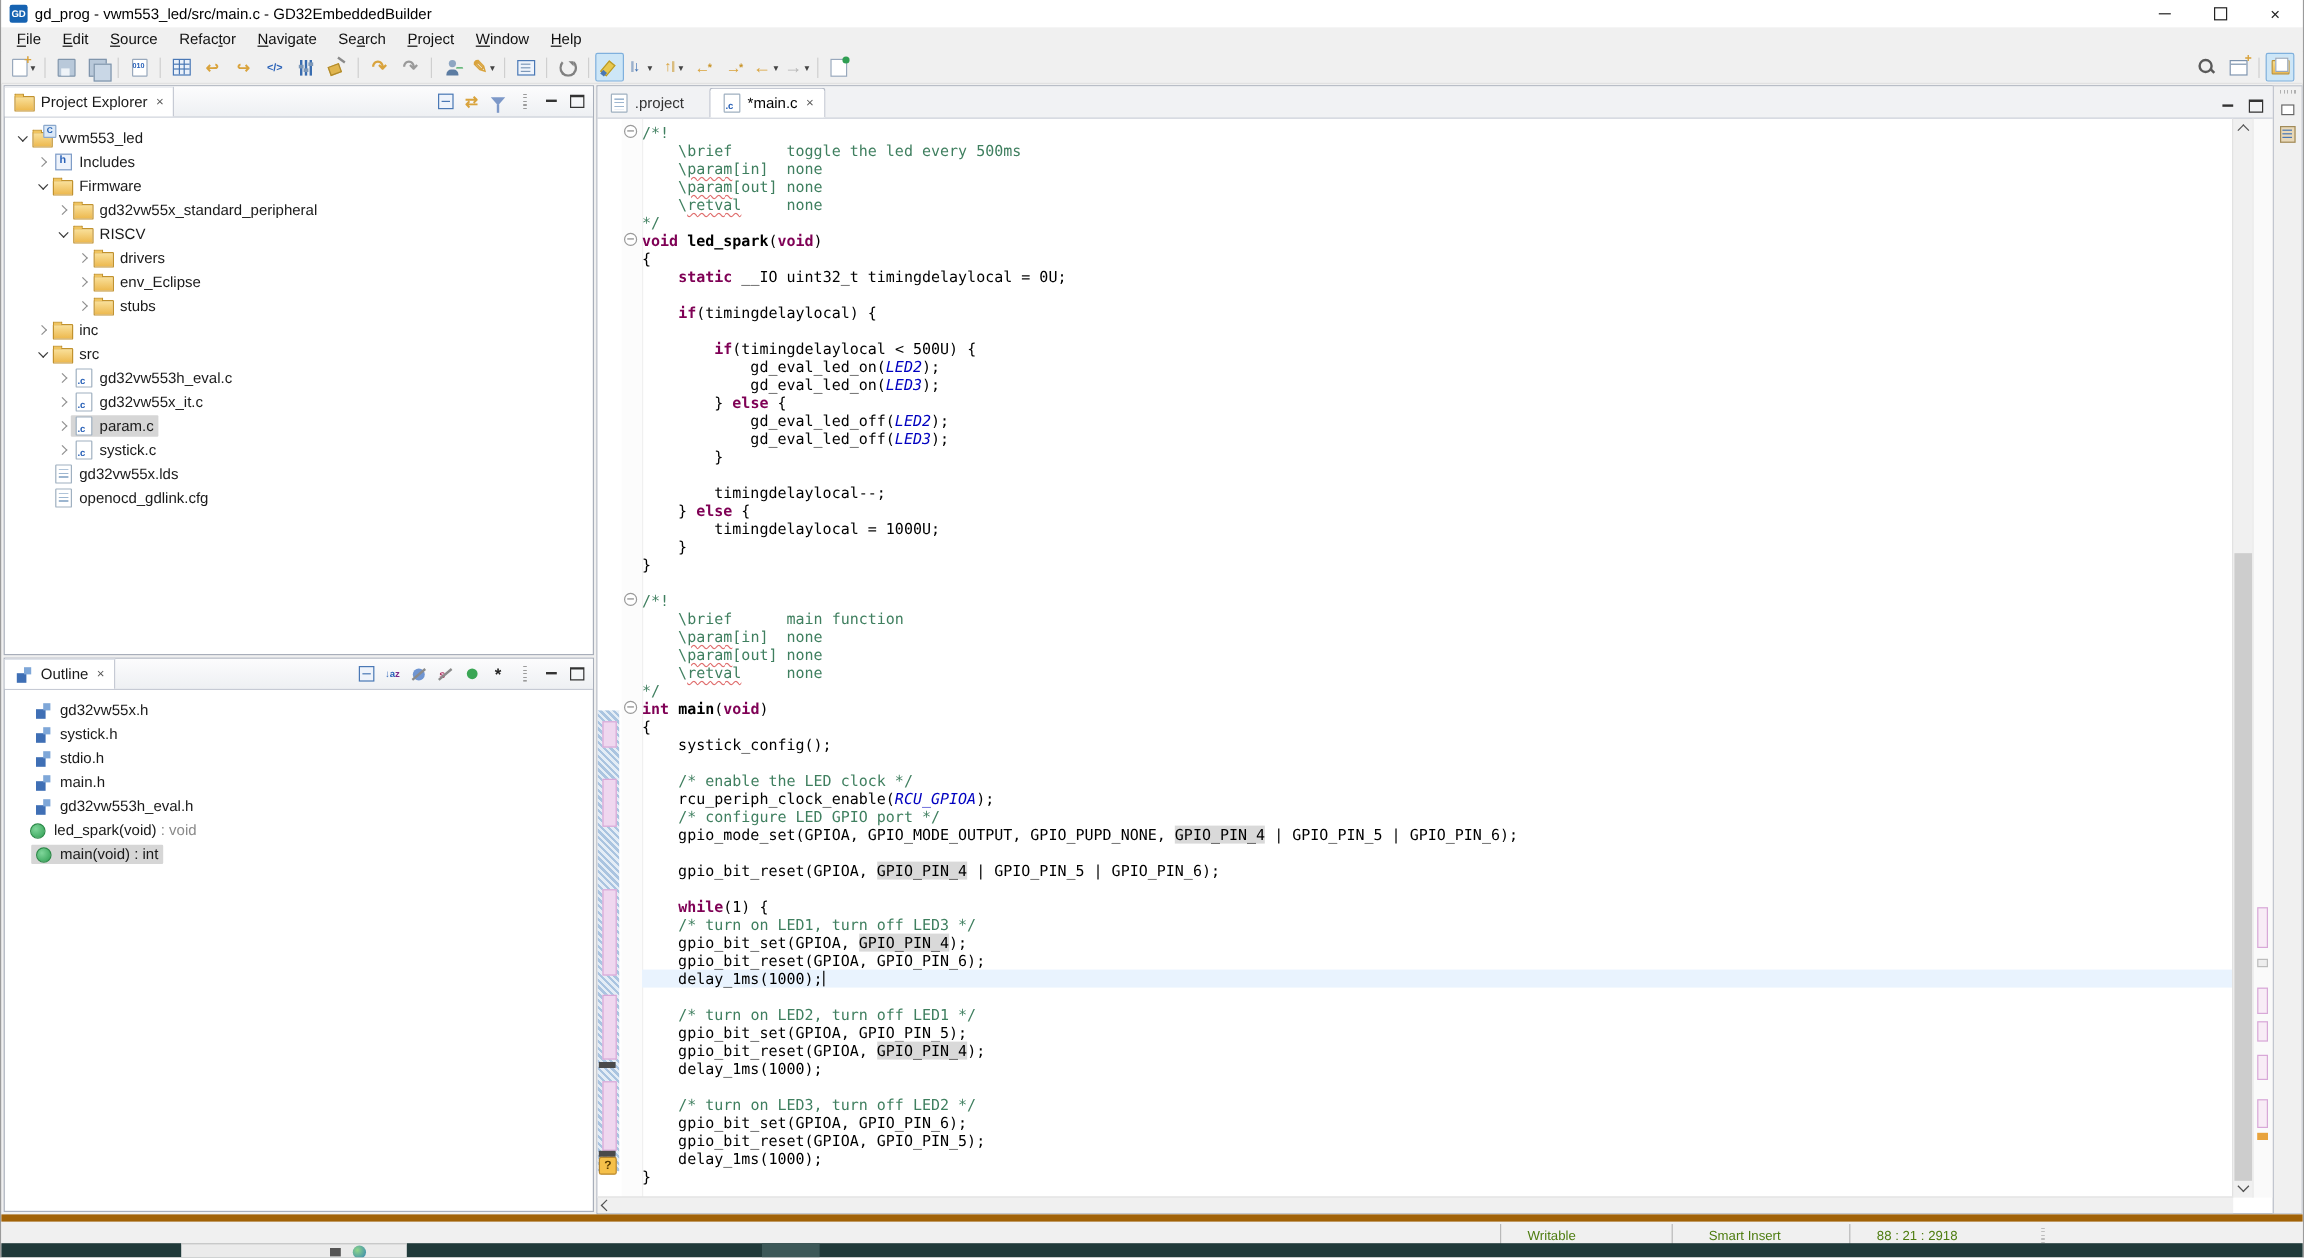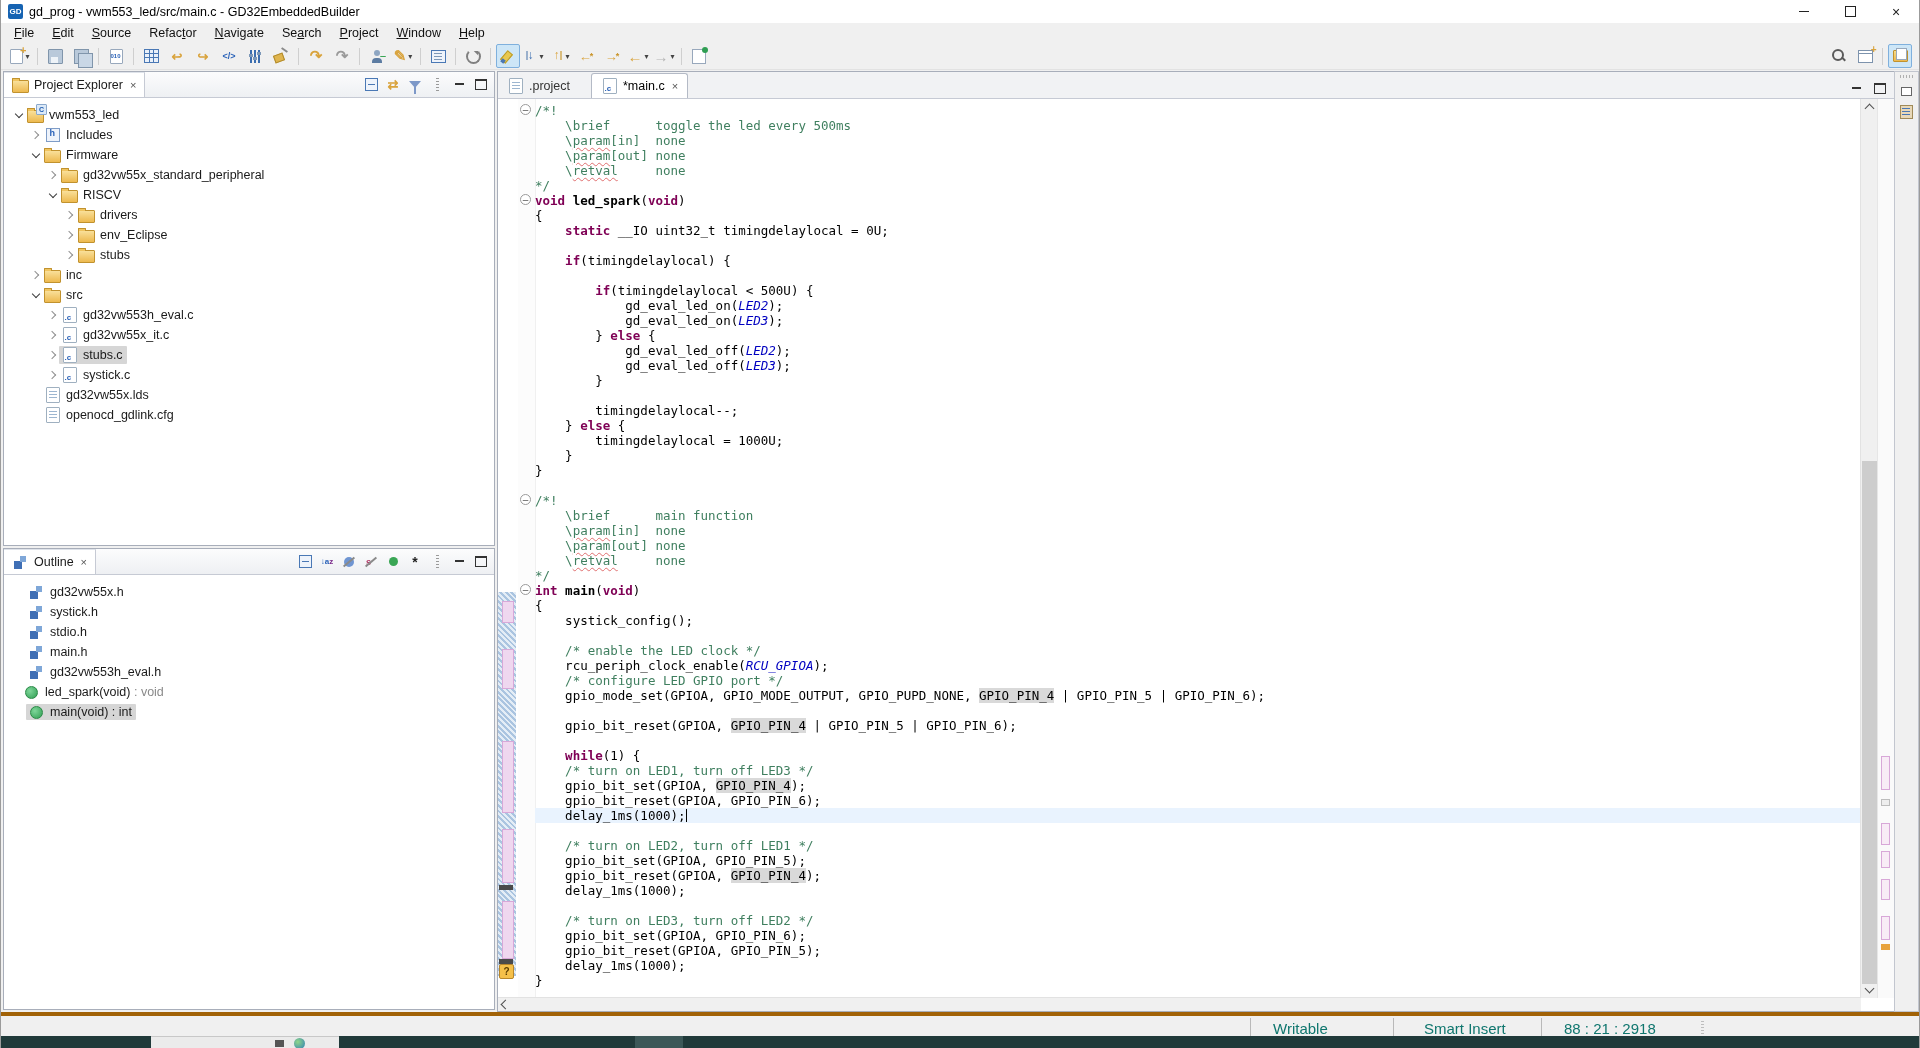--- a/index.html
+++ b/index.html
@@ -161,21 +161,21 @@
   .sa.up{transform:rotate(-135deg);margin-top:4px;}
   .sa.down{transform:rotate(45deg);margin-bottom:4px;}
   .sa.left{transform:rotate(135deg);margin-left:4px;}
   .ruler{position:absolute;top:27px;right:0;width:16px;bottom:13px;background:#fafafa;border-left:1px solid #e6e6e6;}
   .rmark{position:absolute;left:3px;width:9px;box-sizing:border-box;}
   .hscroll{position:absolute;left:0;right:33px;bottom:0;height:13px;background:#f0f0f0;border-top:1px solid #e2e2e2;display:flex;align-items:center;}
   
   #right-strip{position:absolute;right:0;top:71px;width:25px;bottom:36px;background:#f0f0f0;border:1px solid #c2c6cf;box-sizing:border-box;display:flex;flex-direction:column;align-items:center;padding-top:3px;gap:9px;}
   .rs-handle{width:14px;height:3px;background:repeating-linear-gradient(90deg,#b0b0b0 0 1px,transparent 1px 3px);}
   
-  .statusbar{position:absolute;left:0;right:0;top:1012px;height:24px;background:#f0f0f0;border-top:4px solid #a16207;font-size:15px;color:#0f766e;}
+  .statusbar{position:absolute;left:0;right:0;top:1012px;height:24px;background:#f0f0f0;border-top:6px solid #a16207;font-size:11px;color:#4d7c0f;}
   .status-cell{position:absolute;top:2px;bottom:2px;border-left:1px solid #b9b9b9;display:flex;align-items:center;padding-left:22px;box-sizing:border-box;}
   .status-handle{position:absolute;top:5px;width:3px;height:14px;background:repeating-linear-gradient(#bdbdbd 0 1px,transparent 1px 3px);}
   
   .taskbar{position:absolute;left:0;right:0;top:1036px;height:12px;background:#203a3a;}
   .tk-window{position:absolute;left:150px;width:188px;top:0;height:12px;background:#ebebeb;border-top:1px solid #c8c8c8;}
   .tk-zip{position:absolute;left:124px;top:3px;width:9px;height:7px;background:#555;}
   .tk-globe{position:absolute;left:143px;top:1px;width:11px;height:11px;border-radius:50%;background:radial-gradient(circle at 35% 35%,#8fd68a,#2f7fb5);}
   .tk-seg{position:absolute;left:634px;width:48px;top:0;height:12px;background:#3c5858;}
 </style>
 </head>
@@ -476,21 +476,21 @@
           </span>
         </div>
         <div class="tree-row" style="padding-left: 42px;">
           <span class="chev-cell">
             <span class="chev"></span>
           </span>
           <span class="tree-sel selected">
             <span class="icell">
               <span class="i-cfile"></span>
             </span>
-            <span class="tree-label">stubs.c</span>
+            <span class="tree-label">param.c</span>
           </span>
         </div>
         <div class="tree-row" style="padding-left: 42px;">
           <span class="chev-cell">
             <span class="chev"></span>
           </span>
           <span class="tree-sel">
             <span class="icell">
               <span class="i-cfile"></span>
             </span>

